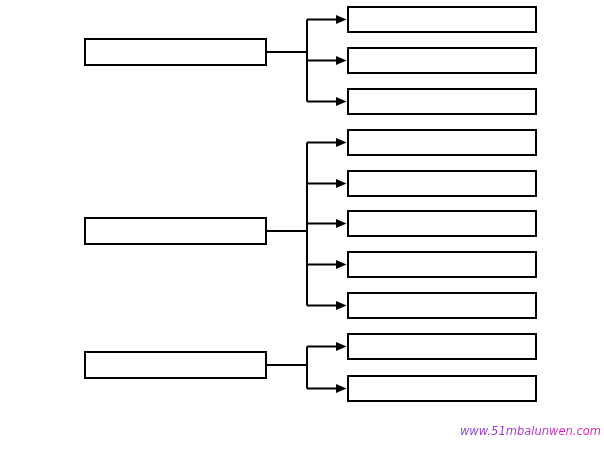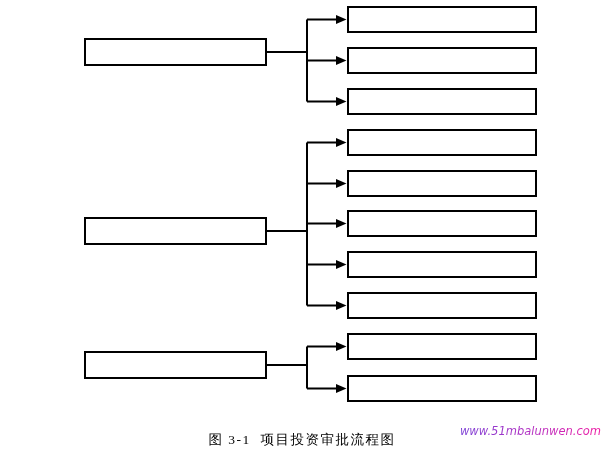--- a/index.html
+++ b/index.html
@@ -128,19 +128,18 @@
 
   <div class="flow-box tgt-box tgt-4"></div>
   <div class="flow-box tgt-box tgt-5"></div>
   <div class="flow-box tgt-box tgt-6"></div>
   <div class="flow-box tgt-box tgt-7"></div>
   <div class="flow-box tgt-box tgt-8"></div>
 
   <div class="flow-box tgt-box tgt-9"></div>
   <div class="flow-box tgt-box tgt-10"></div>
 
-  <div class="caption">图 3-1  项目投资审批流程图</div>
 
   <div class="watermark">
     <div class="wm-url">www.51mbalunwen.com</div>
   </div>
 
 </div>
 
 </body></html>

